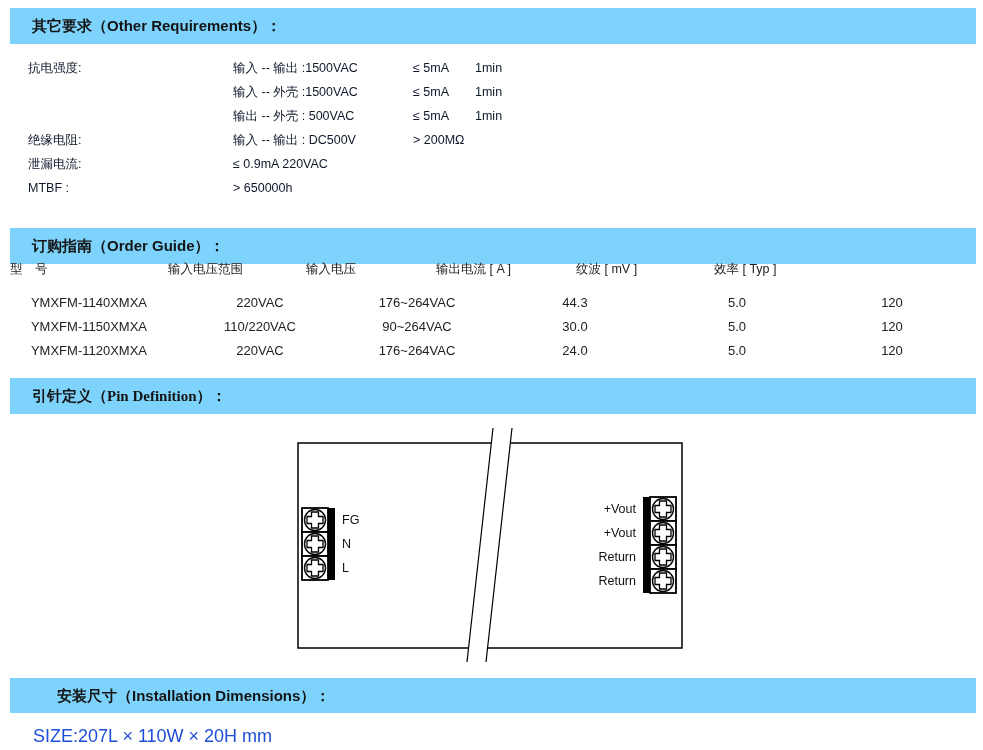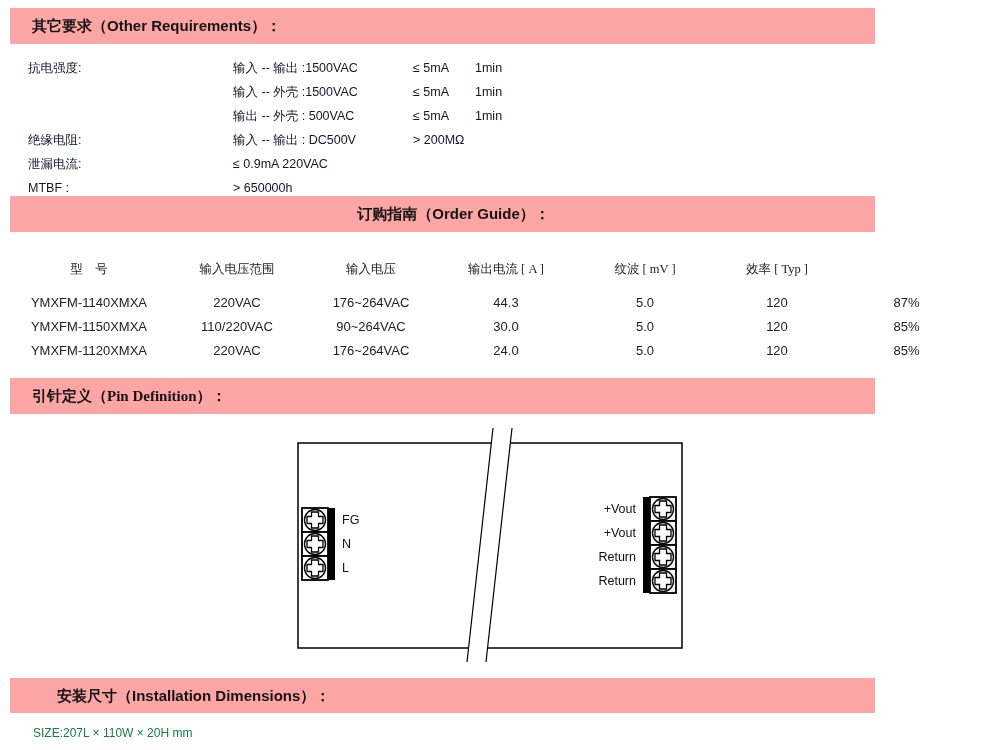--- a/index.html
+++ b/index.html
@@ -1,46 +1,46 @@
 <!DOCTYPE html>
 <html><head>
 <meta charset="utf-8">
 <style>
   html,body { margin:0; padding:0; background:#fff; }
   .page {
     position:relative; width:983px; height:750px; background:#ffffff;
     font-family:"Liberation Sans", sans-serif; color:#1c1c1c; overflow:hidden;
   }
   .section-bar {
-    position:absolute; left:10px; width:865px; height:36px;
-    background:#fca5a5; line-height:36px; padding-left:22px; box-sizing:border-box;
+    position:absolute; left:10px; width:966px; height:36px;
+    background:#7dd3fc; line-height:36px; padding-left:22px; box-sizing:border-box;
     font-size:15px; font-weight:bold; color:#141414;
   }
   
   .spec-rows { position:absolute; top:56px; left:0; width:983px; }
   .spec-row {
     display:grid; grid-template-columns:205px 180px 62px auto;
     height:24px; line-height:24px; padding-left:28px; font-size:12.5px; color:#0f172a;
   }
   
   .og-table { position:absolute; top:256px; left:10px; width:963px; }
   .og-header, .og-row {
     display:grid;
     grid-template-columns:158px 138px 130px 140px 138px 126px 133px;
   }
   .og-header { height:26px; line-height:26px; font-size:12.5px; color:#222; }
-  .og-header span { text-align:center;font-family:Liberation Serif, serif; }
+  .og-header span { text-align:left; }
   .og-body { margin-top:9px; }
-  .og-row { height:24px; line-height:24px; font-size:13px; color:#222; }
+  .og-row { height:24px; line-height:24px; font-size:13px; color:#222;gap:23px; }
   .og-row span { text-align:center; }
   
   .pin-diagram { position:absolute; left:280px; top:420px; }
   .pin-diagram text { font-family:"Liberation Sans", sans-serif; font-size:12.5px; fill:#111; }
   
-  .size-text { position:absolute; left:33px; top:726px; font-size:12px; color:#15803d; }
+  .size-text { position:absolute; left:33px; top:726px; font-size:18px; color:#1d4ed8; }
 </style>
 </head>
 <body>
 
 <div class="page">
 
   <div class="section-bar" style="top:8px;">
     <span>其它要求（Other Requirements）：</span>
   </div>
   <div class="spec-rows">
@@ -75,21 +75,21 @@
         <span></span>
       </div>
       <div class="spec-row">
         <span>MTBF :</span>
         <span>&gt; 650000h</span>
         <span></span>
         <span></span>
       </div>
     </div>
 
-  <div class="section-bar" style="top:196px;text-align:center;">
+  <div class="section-bar" style="top:228px;">
     <span>订购指南（Order Guide）：</span>
   </div>
   <div class="og-table">
     <div class="og-header">
         <span>型　号</span>
         <span>输入电压范围</span>
         <span>输入电压</span>
         <span>输出电流 [ A ]</span>
         <span>纹波 [ mV ]</span>
         <span>效率 [ Typ ]</span>

